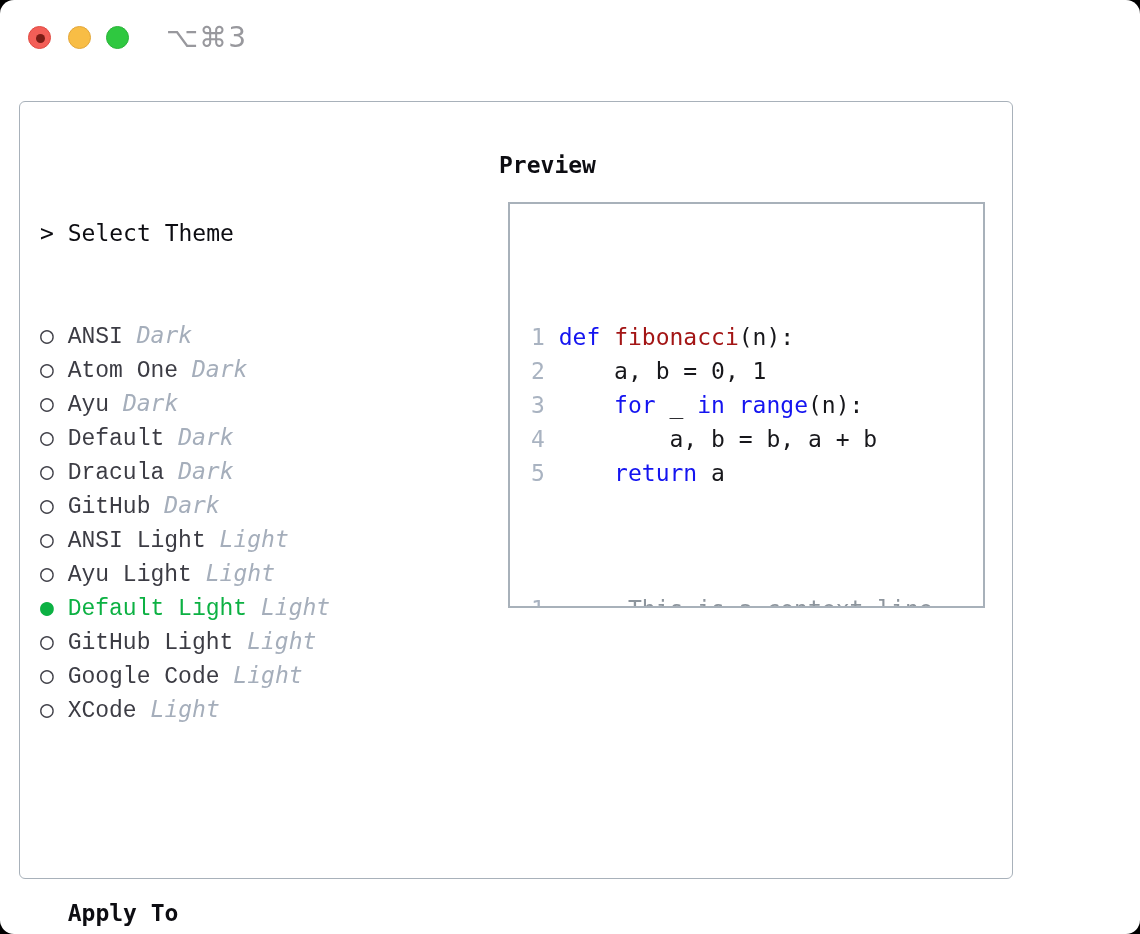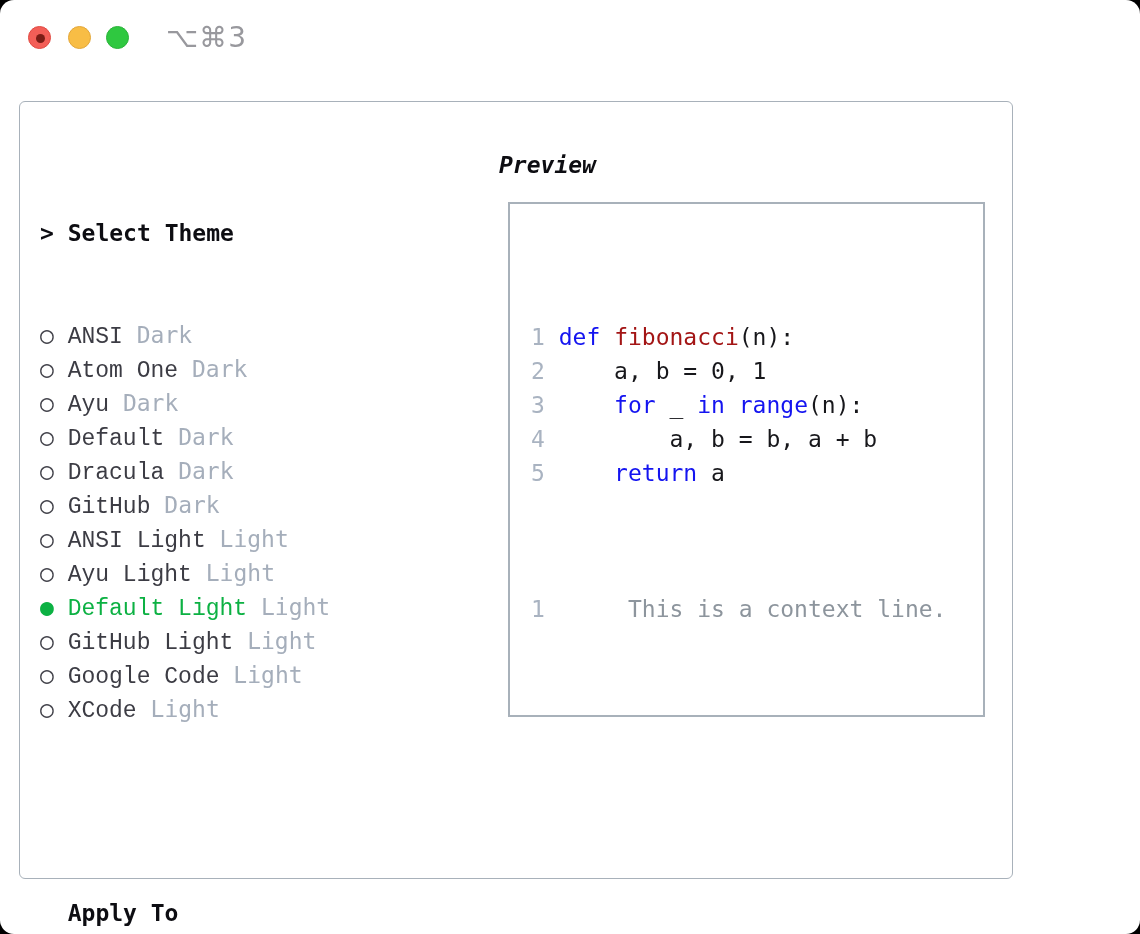--- a/index.html
+++ b/index.html
@@ -23,31 +23,31 @@
   }
   
   .panel{
     position:absolute;left:19px;top:101px;width:994px;height:778px;
     border:1.5px solid var(--border-gray);border-radius:6px;box-sizing:border-box;
     font-size:23px;line-height:34px;white-space:pre;color:var(--item-dark);
   }
   .leftcol{position:absolute;left:20px;top:46px;}
   .row{height:34px;}
   .spacer{height:34px;}
-  .hdr{color:var(--heading-black);font-weight:bold;}
+  .hdr{color:var(--heading-black);font-weight:normal;}
   .hdr2{color:var(--heading-black);font-weight:bold;}
   .bullet{color:#46464e;}
   .bullet.on{color:var(--accent-green);}
   .name{color:var(--item-dark);font-family:Liberation Mono, monospace;}
   .name.sel{color:var(--accent-green);}
-  .variant{color:var(--muted-gray);}
+  .variant{color:var(--muted-gray);font-style:italic;}
   
-  .preview-title{position:absolute;left:479px;top:46px;height:34px;color:var(--heading-black);font-weight:bold;font-style:italic;}
+  .preview-title{position:absolute;left:479px;top:46px;height:34px;color:var(--heading-black);font-weight:bold;}
   .preview-box{
-    position:absolute;left:488px;top:100px;width:477px;height:515px;
+    position:absolute;left:488px;top:100px;width:477px;height:406px;
     border:2px solid var(--border-gray);box-sizing:border-box;background:#fff;
     padding:48px 0 0 21px;overflow:hidden;
   }
   .cline{height:34px;color:#17171b;}
   .ln{color:var(--line-number-gray);}
   .k{color:var(--keyword-blue);}
   .f{color:var(--function-red);}
   .diff{margin-top:34px;}
   .context{color:var(--context-gray);}
 </style>

